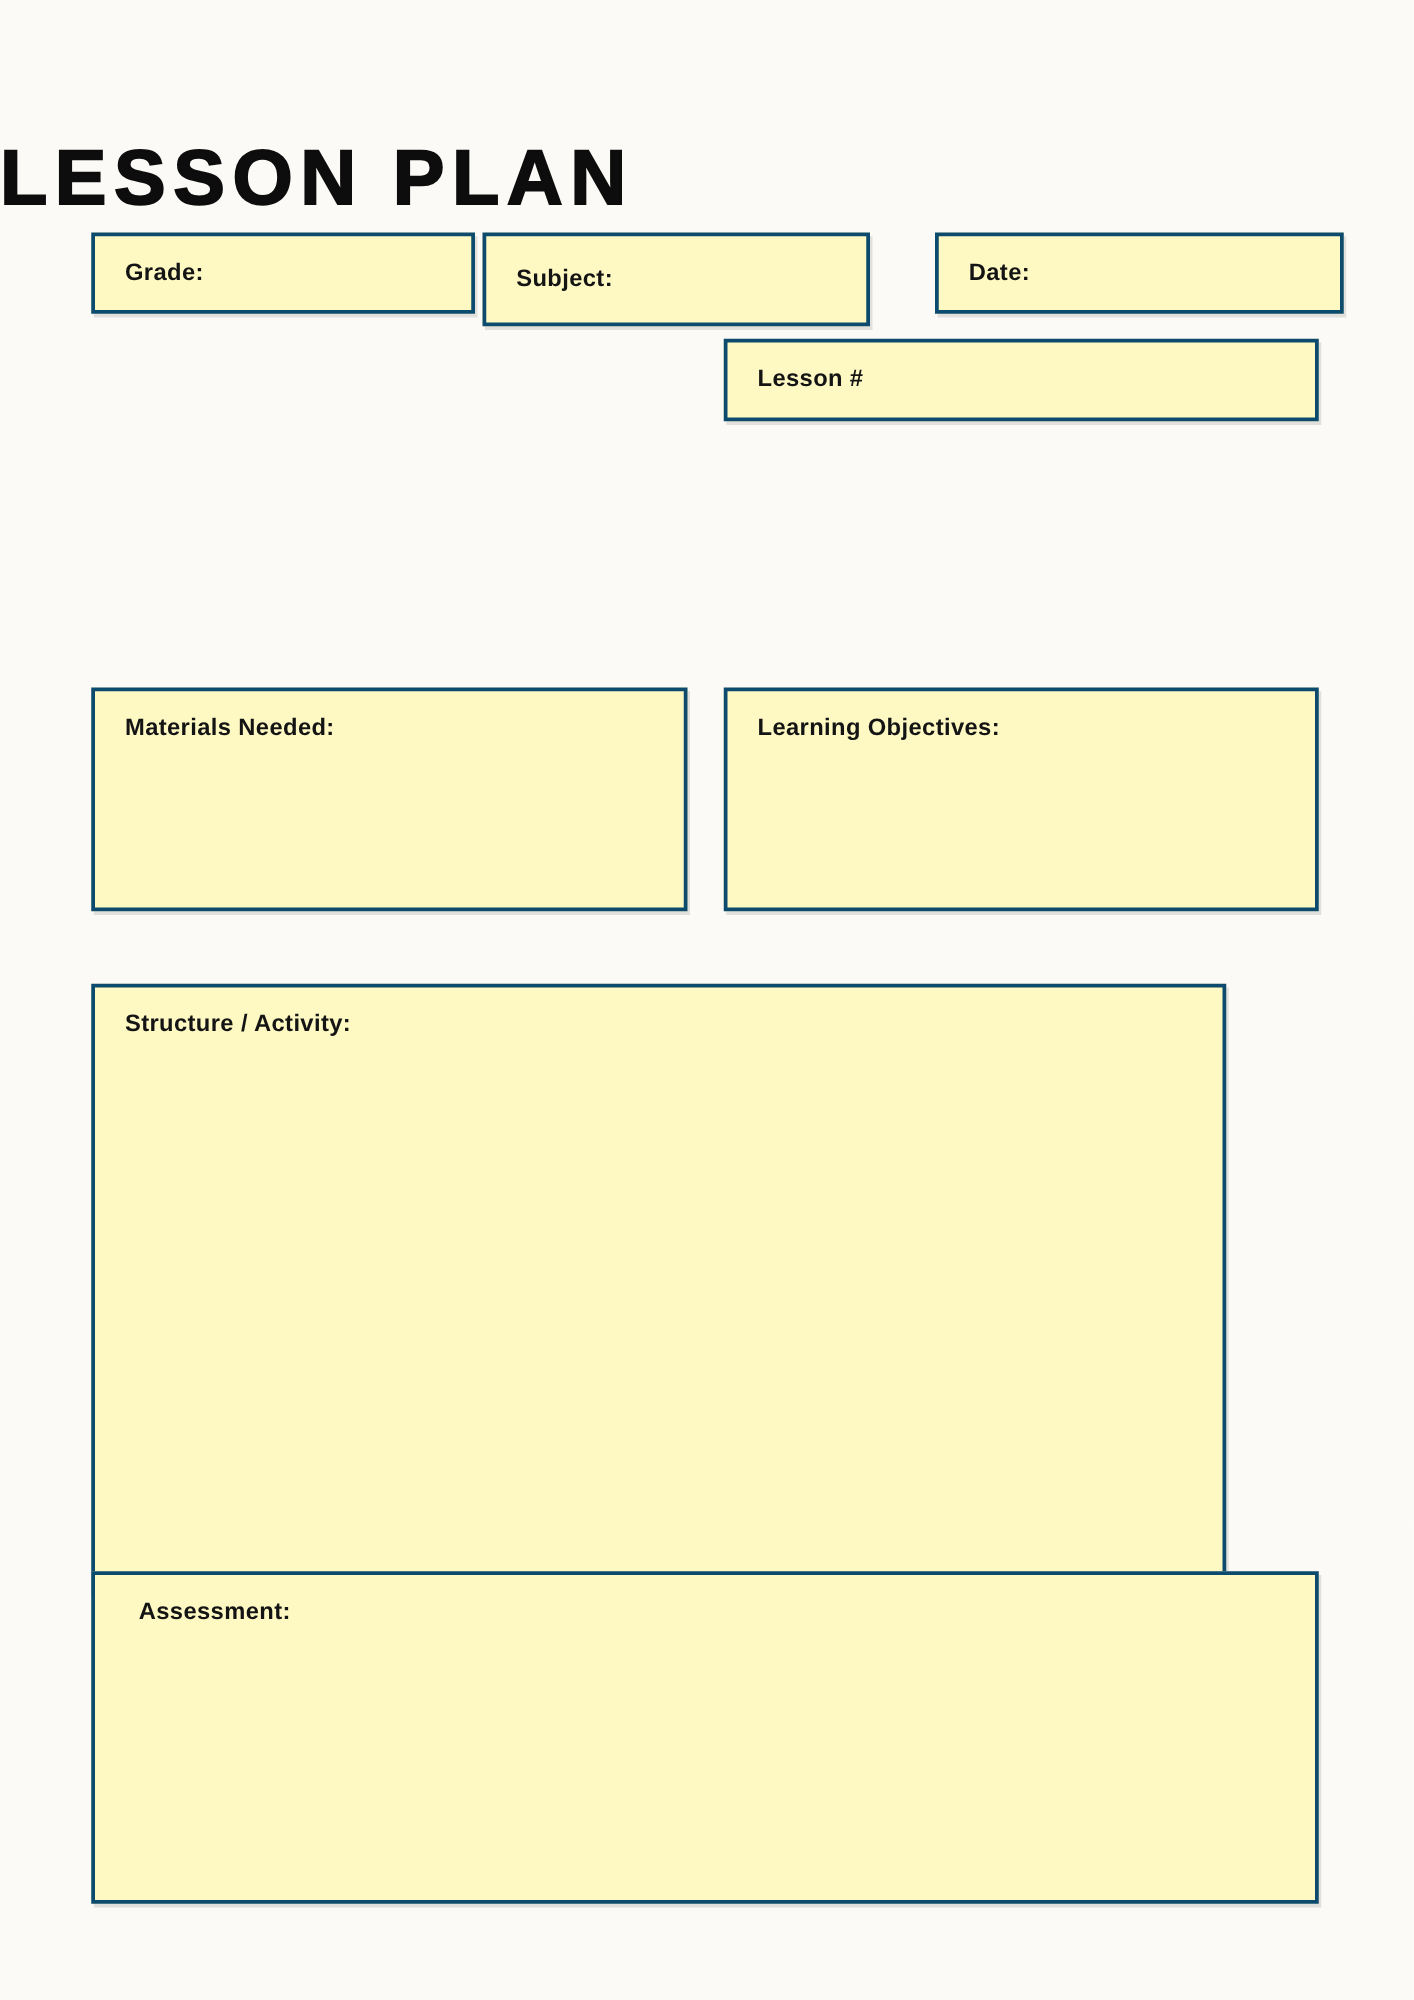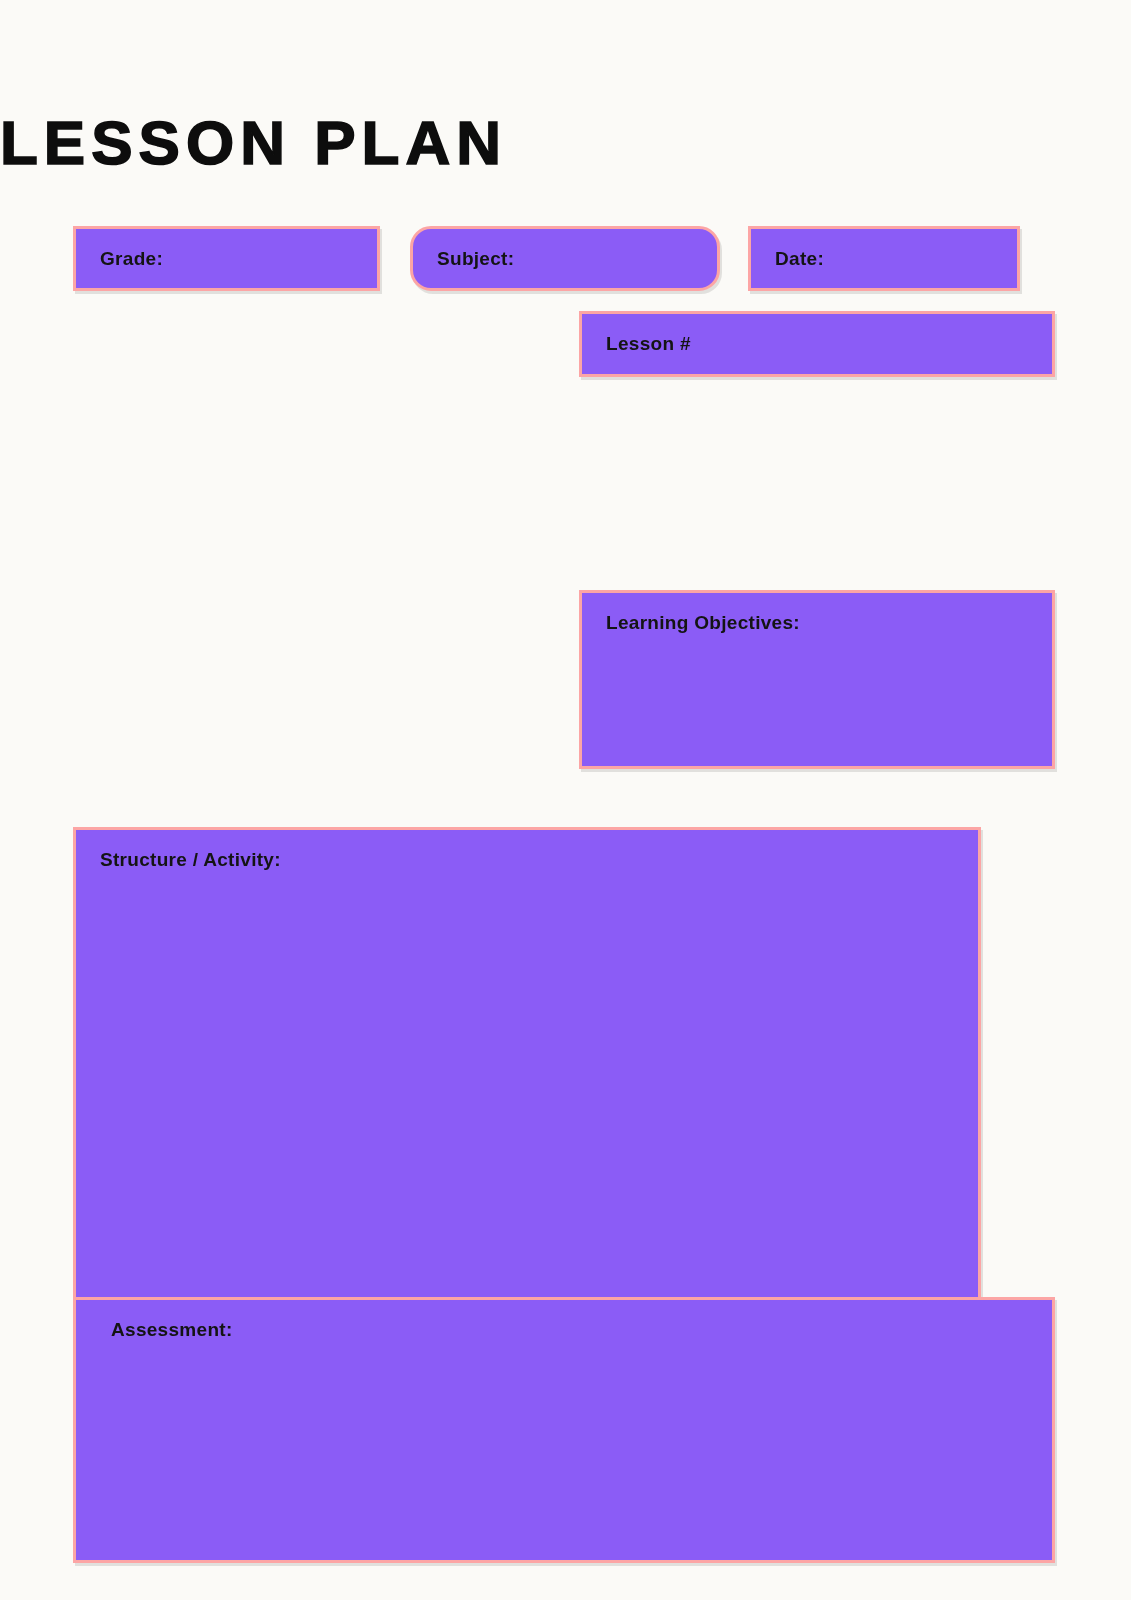--- a/index.html
+++ b/index.html
@@ -24,43 +24,42 @@
     font-size: 62px;
     line-height: 1;
     font-weight: 900;
     letter-spacing: 6px;
     color: #0d0d0d;
     -webkit-text-stroke: 1.6px #0d0d0d;
   }
   .box {
     position: absolute;
     box-sizing: border-box;
-    background: #8b5cf6;
-    border: 3px solid #fca5a5;
+    background: #fef9c3;
+    border: 3px solid #0c4a6e;
     box-shadow: 2px 3px 0 rgba(0,0,0,0.10);
-    margin-top: 40px;
   }
   .label {
     font-weight: 700;
     font-size: 19px;
     letter-spacing: 0.3px;
     color: #141414;
   }
   .single {
     display: flex;
     align-items: center;
     padding-left: 24px;
   }
   .area {
     padding: 19px 24px;
   }
   
   .grade      { left: 73px;  top: 186px;  width: 307px; height: 65px;  }
-  .subject    { left: 410px; top: 186px;  width: 310px; height: 65px; border-radius: 21px;  }
-  .date       { left: 748px; top: 186px;  width: 272px; height: 65px;  }
+  .subject    { left: 386px; top: 186px;  width: 310px; height: 75px;  }
+  .date       { left: 748px; top: 186px;  width: 327px; height: 65px;  }
   .topic      { left: 73px;  top: 271px;  width: 477px; height: 66px;  }
   .lessonnum  { left: 579px; top: 271px;  width: 476px; height: 66px; }
   .focus      { left: 73px;  top: 357px;  width: 982px; height: 172px; }
   .materials  { left: 73px;  top: 550px;  width: 477px; height: 179px; }
   .objectives { left: 579px; top: 550px;  width: 476px; height: 179px; }
   .structure  { left: 73px;  top: 787px;  width: 908px; height: 491px; }
   .assessment { left: 73px;  top: 1257px; width: 982px; height: 266px; padding-left: 35px; }
 </style>
 </head>
 <body>
@@ -80,20 +79,23 @@
   <div class="box single date">
     <span class="label">Date:</span>
   </div>
 
 
   <div class="box single lessonnum">
     <span class="label">Lesson #</span>
   </div>
 
 
+  <div class="box area materials">
+    <span class="label">Materials Needed:</span>
+  </div>
 
   <div class="box area objectives">
     <span class="label">Learning Objectives:</span>
   </div>
 
   <div class="box area structure">
     <span class="label">Structure / Activity:</span>
   </div>
 
   <div class="box area assessment">

